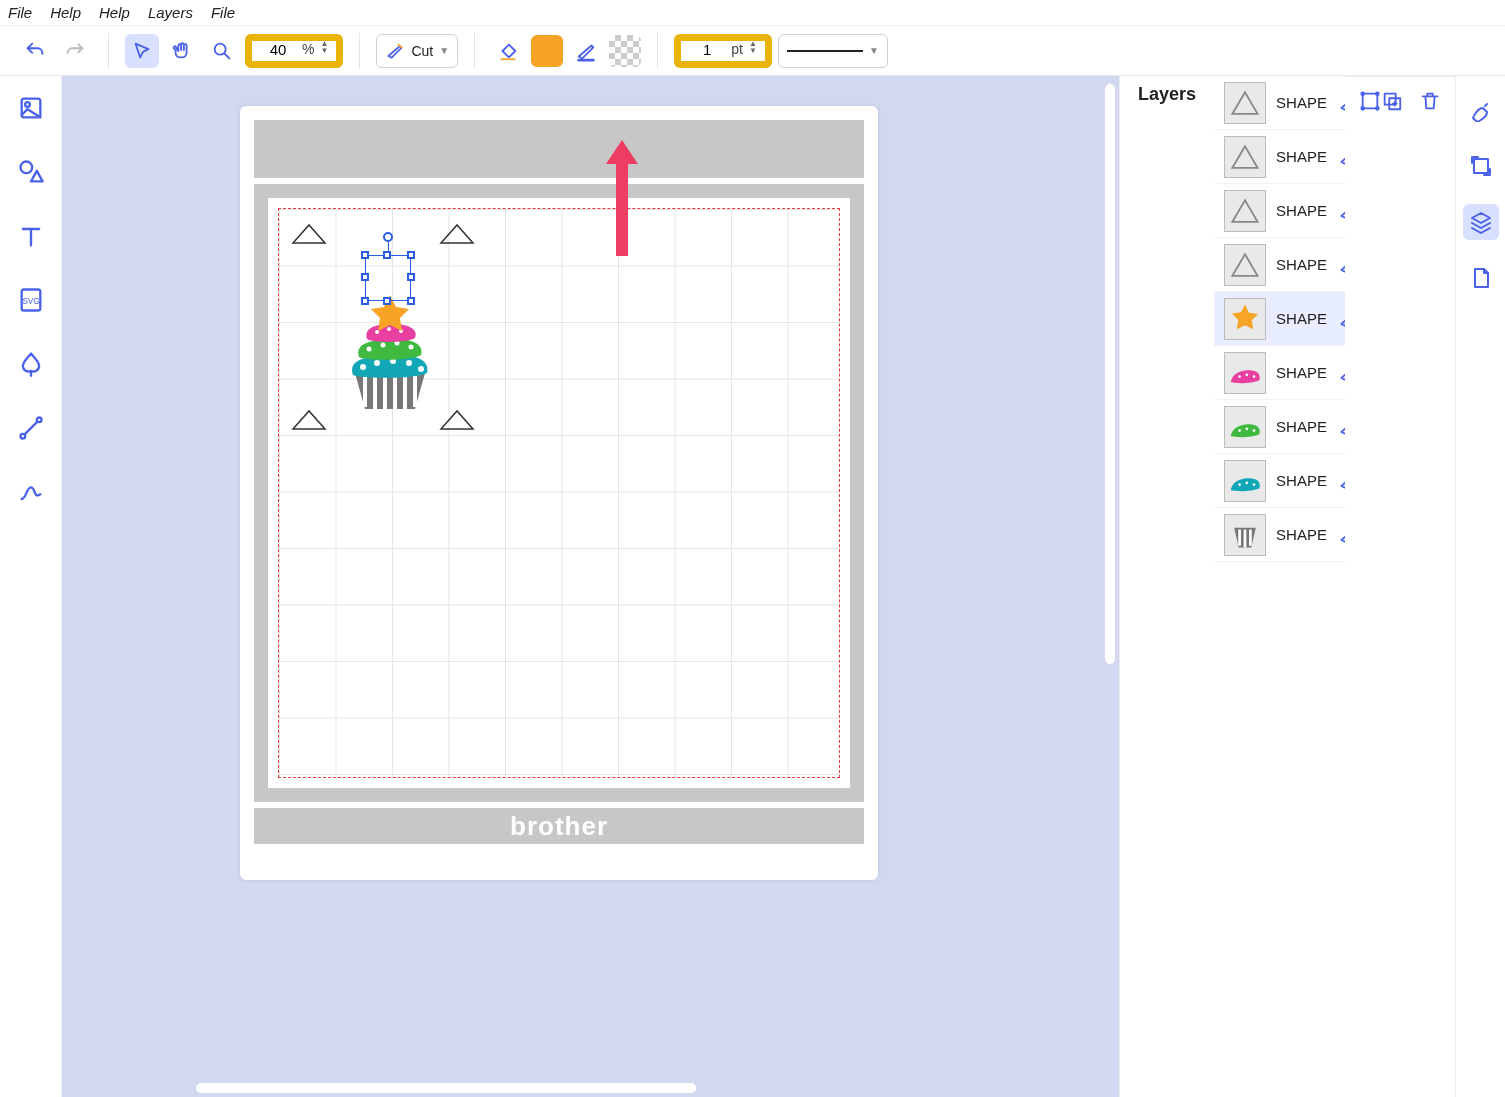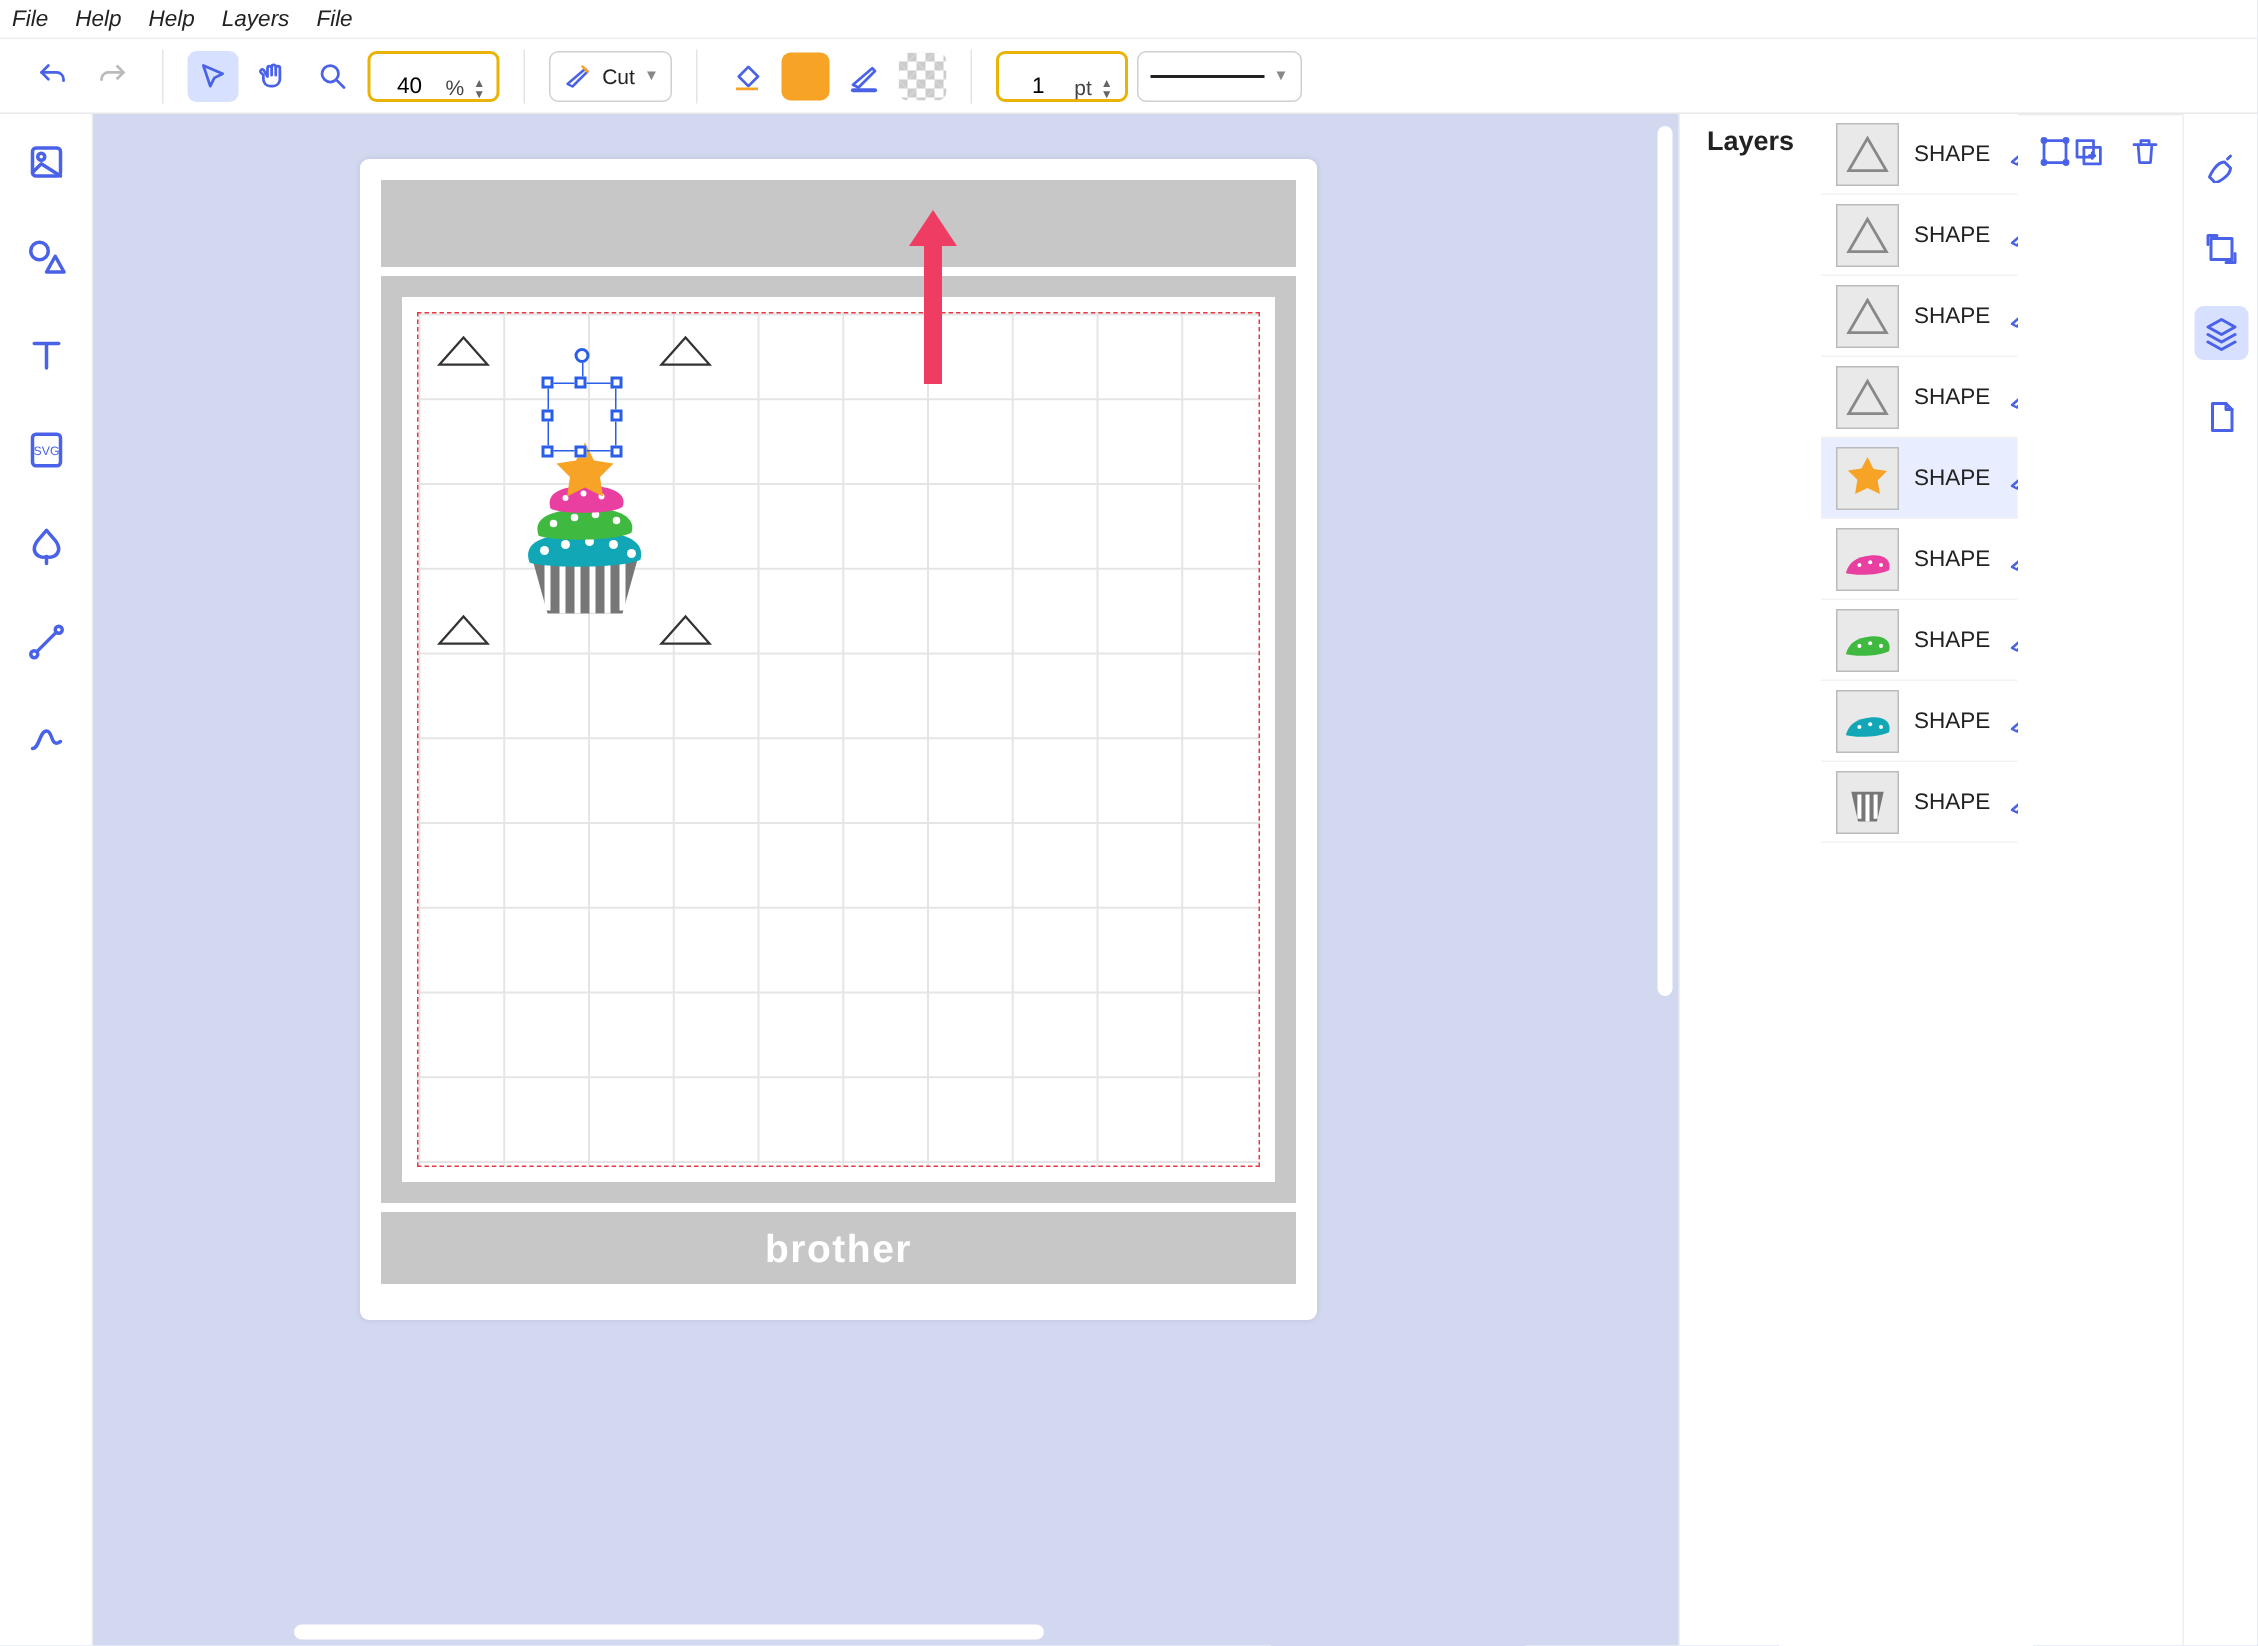--- a/index.html
+++ b/index.html
@@ -49,22 +49,22 @@
   width: 34px; height: 34px;
   border-radius: 6px;
   display: flex; align-items: center; justify-content: center;
   cursor: pointer;
 }
 .icon-btn.selected { background: #d7e0ff; }
 .icon-btn svg { width: 22px; height: 22px; }
 .undo-redo svg { stroke: #4a62e8; fill: none; stroke-width: 2; }
 .redo-disabled svg { stroke: #bbb; }
 .zoom-box, .stroke-box {
-  display: flex; align-items: flex-end;
-  border: 2px solid #eab308; border-radius: 6px;
+  display: flex; align-items: flex-start;
+  border: 7px solid #eab308; border-radius: 6px;
   height: 34px; padding: 0 6px;
 }
 .zoom-box input, .stroke-box input {
   width: 40px; border: none; text-align: center; font-size: 15px; outline: none;
 }
 .unit { font-size: 14px; color: #444; padding: 0 4px; }
 .spinners { display: flex; flex-direction: column; gap: 1px; }
 .spinners div { width: 12px; height: 6px; font-size: 8px; line-height: 6px; text-align: center; color: #666; cursor: pointer; }
 .cut-select {
   display: flex; align-items: center; gap: 6px;
@@ -152,21 +152,21 @@
 }
 .grid {
   position:absolute; inset:10px;
   border:1px dashed #e63946;
   background-image:
     linear-gradient(to right, #e5e5e5 1px, transparent 1px),
     linear-gradient(to bottom, #e5e5e5 1px, transparent 1px);
   background-size: 56.5px 56.5px;
 }
 .mat-footer {
-  height:48px; background:#c7c7c7; margin:6px 14px 14px;
+  height:36px; background:#c7c7c7; margin:6px 14px 14px;
   display:flex; align-items:center; justify-content:center;
 }
 .brother-logo { color:#fff; font-size:26px; font-weight:600; letter-spacing:1px; font-family: Arial; }
 .tri {
   position:absolute; width:36px; height:22px;
 }
 .tri svg { width:100%; height:100%; }
 
 .cupcake { position:absolute; left:56px; top:68px; }
 

